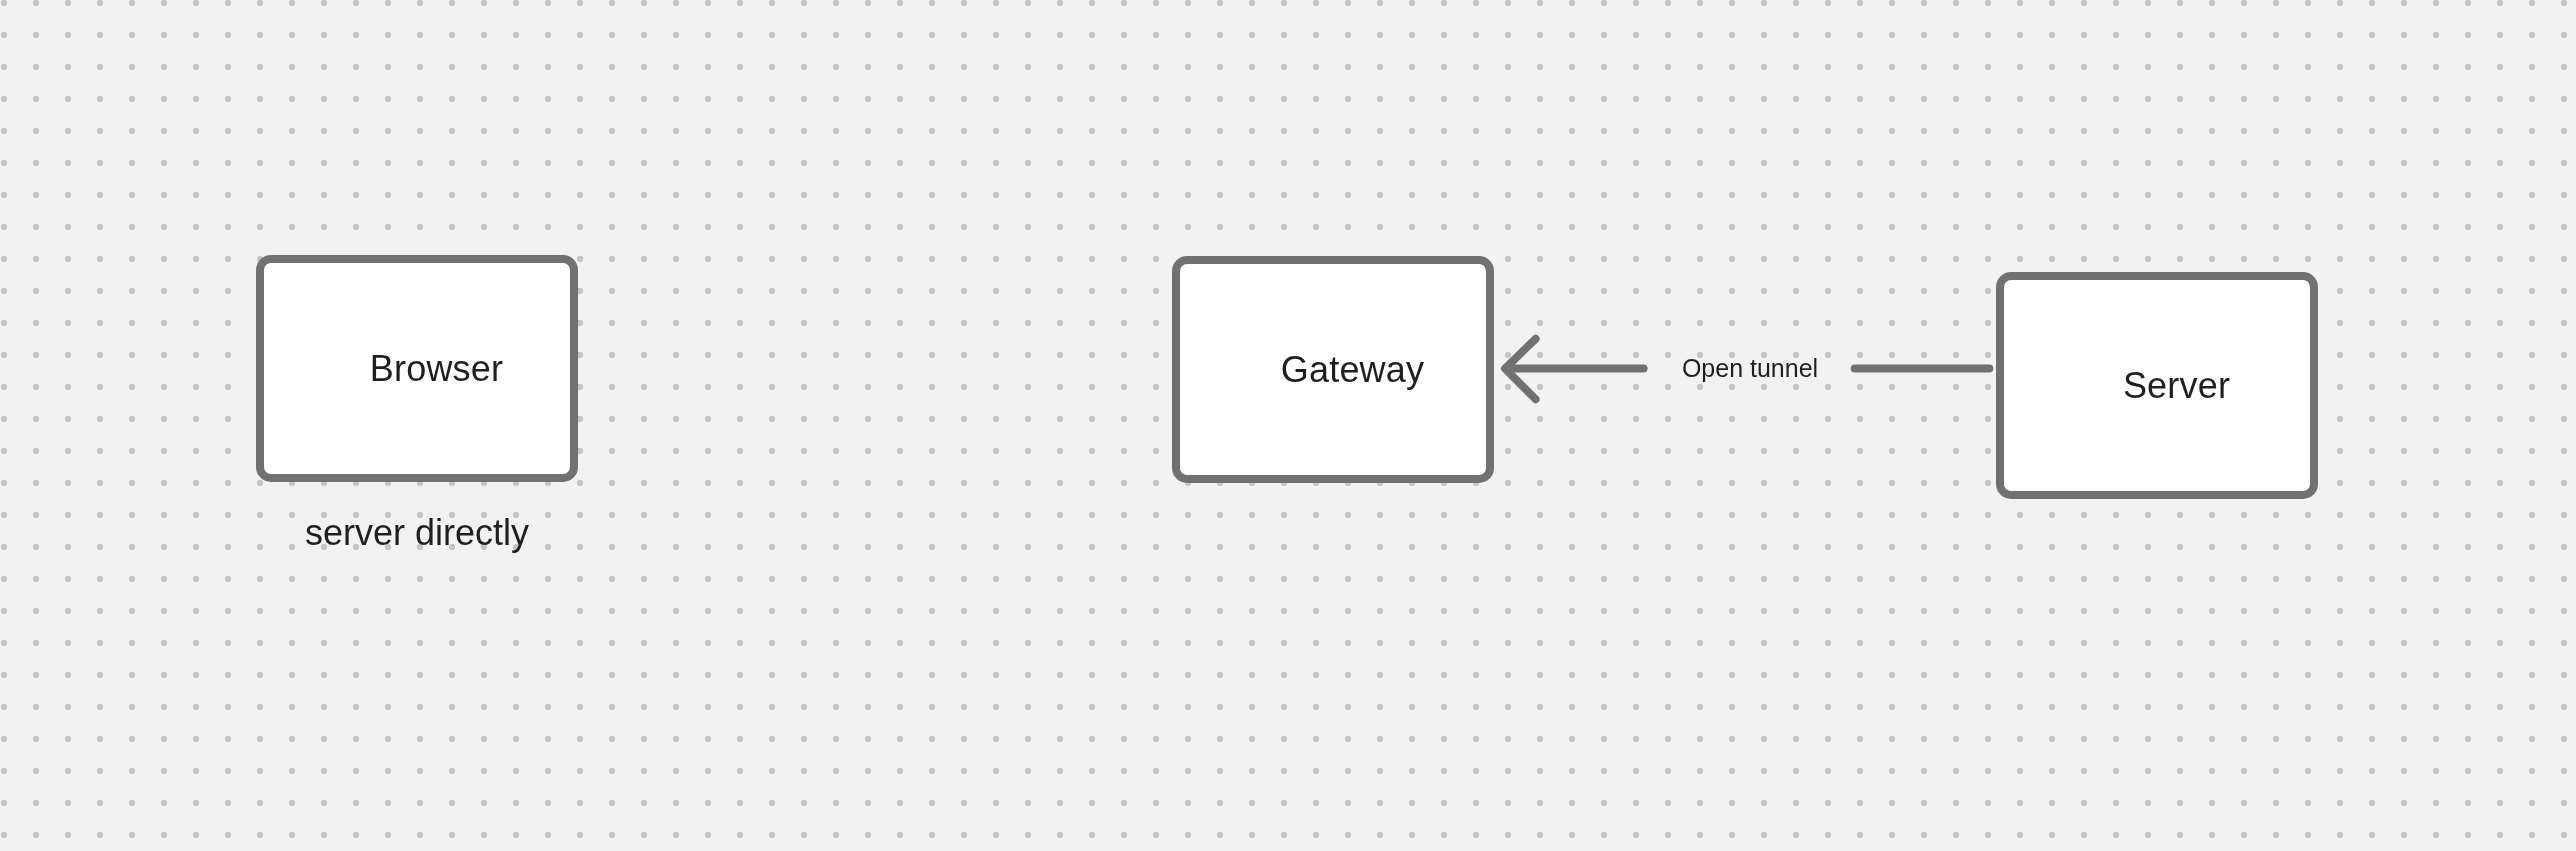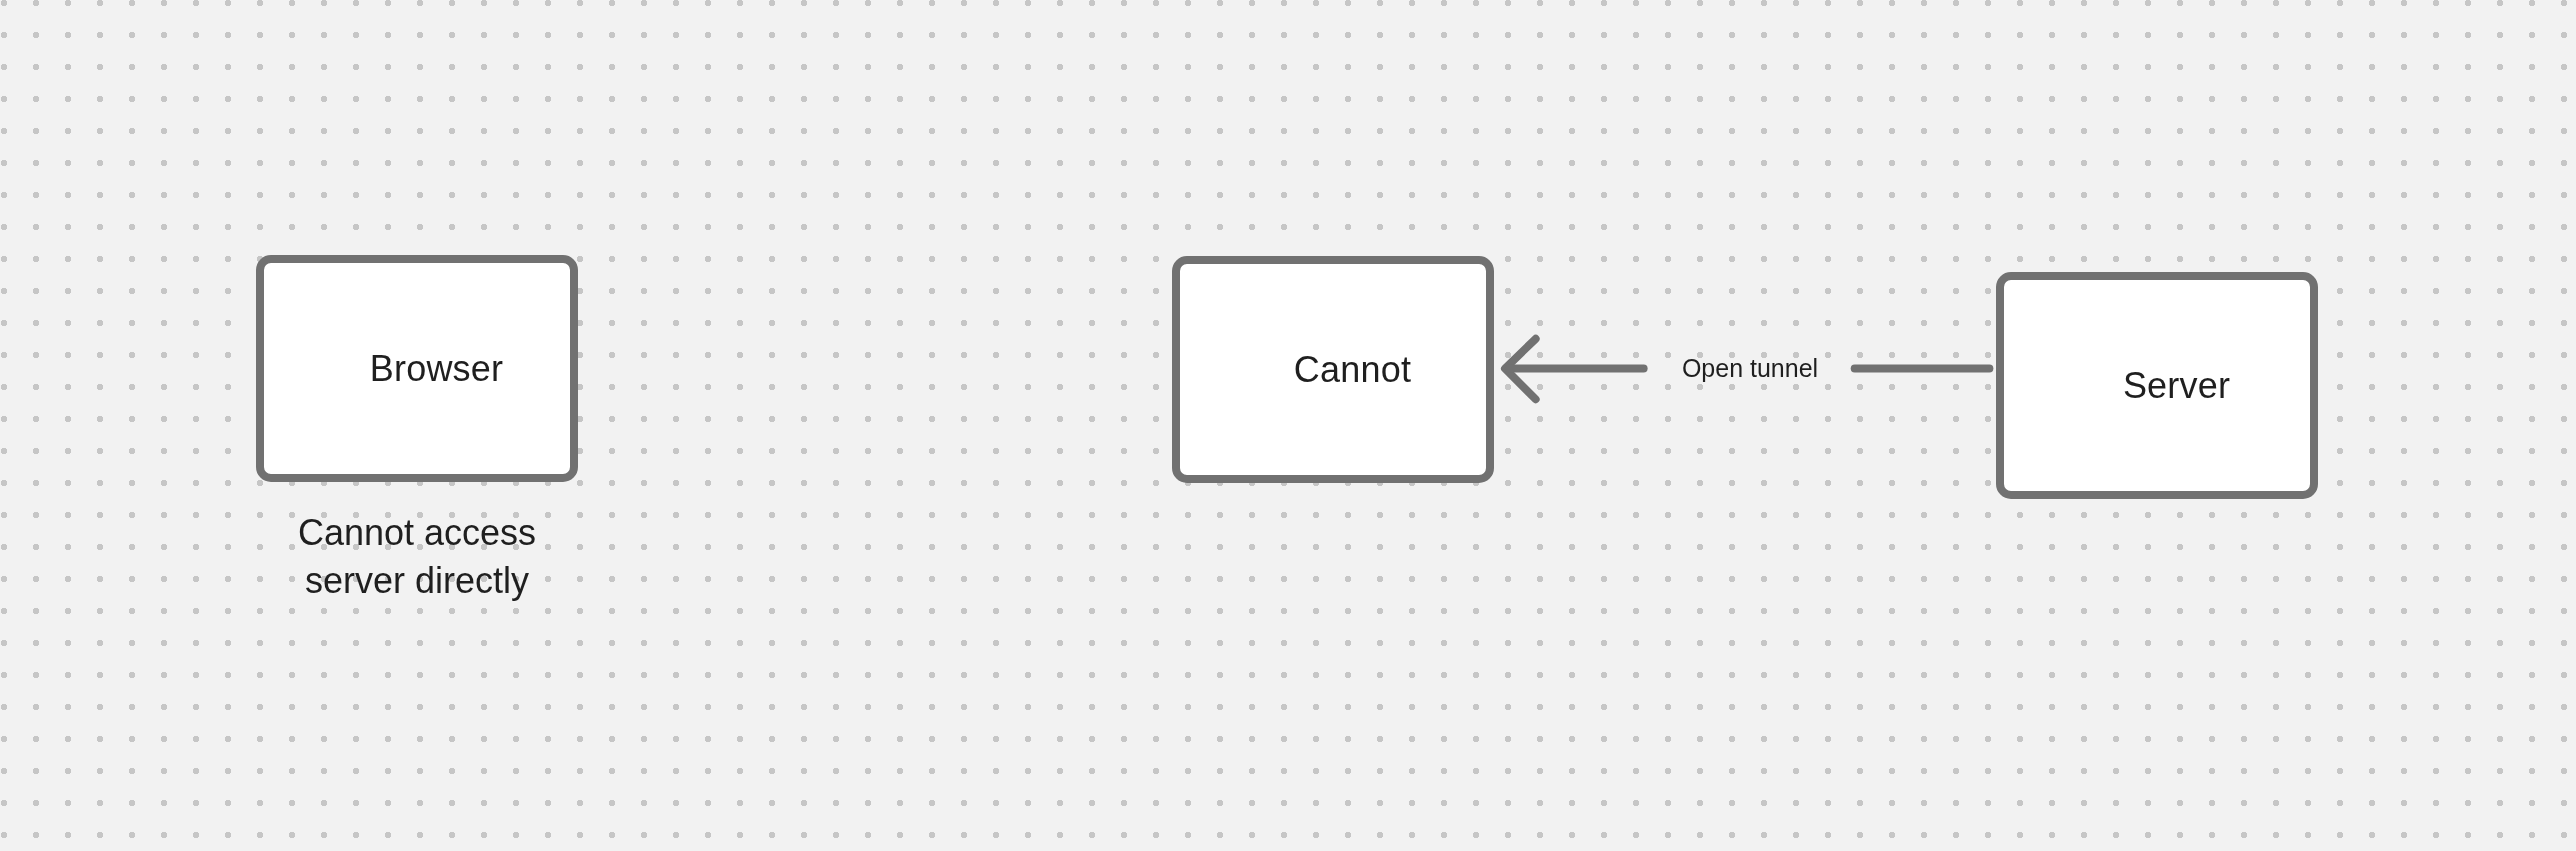--- a/index.html
+++ b/index.html
@@ -78,29 +78,28 @@
 </head>
 <body>
 
 <div class="canvas">
 
   <div class="node node-browser">
     <span class="node-label">Browser</span>
   </div>
 
   <div class="node node-gateway">
-    <span class="node-label">Cannot</span>
+    <span class="node-label">Gateway</span>
   </div>
 
   <div class="node node-server">
     <span class="node-label">Server</span>
   </div>
 
   <div class="note">
-    <div>Cannot access</div>
     <div>server directly</div>
   </div>
 
   <svg class="edge-svg" viewBox="0 0 2600 859">
     <path d="M 1550 342 L 1519 372 L 1550 403"></path>
     <line x1="1523" y1="372" x2="1659" y2="372"></line>
     <line x1="1872" y1="372" x2="2008" y2="372"></line>
   </svg>
 
   <div class="edge-label">Open tunnel</div>

